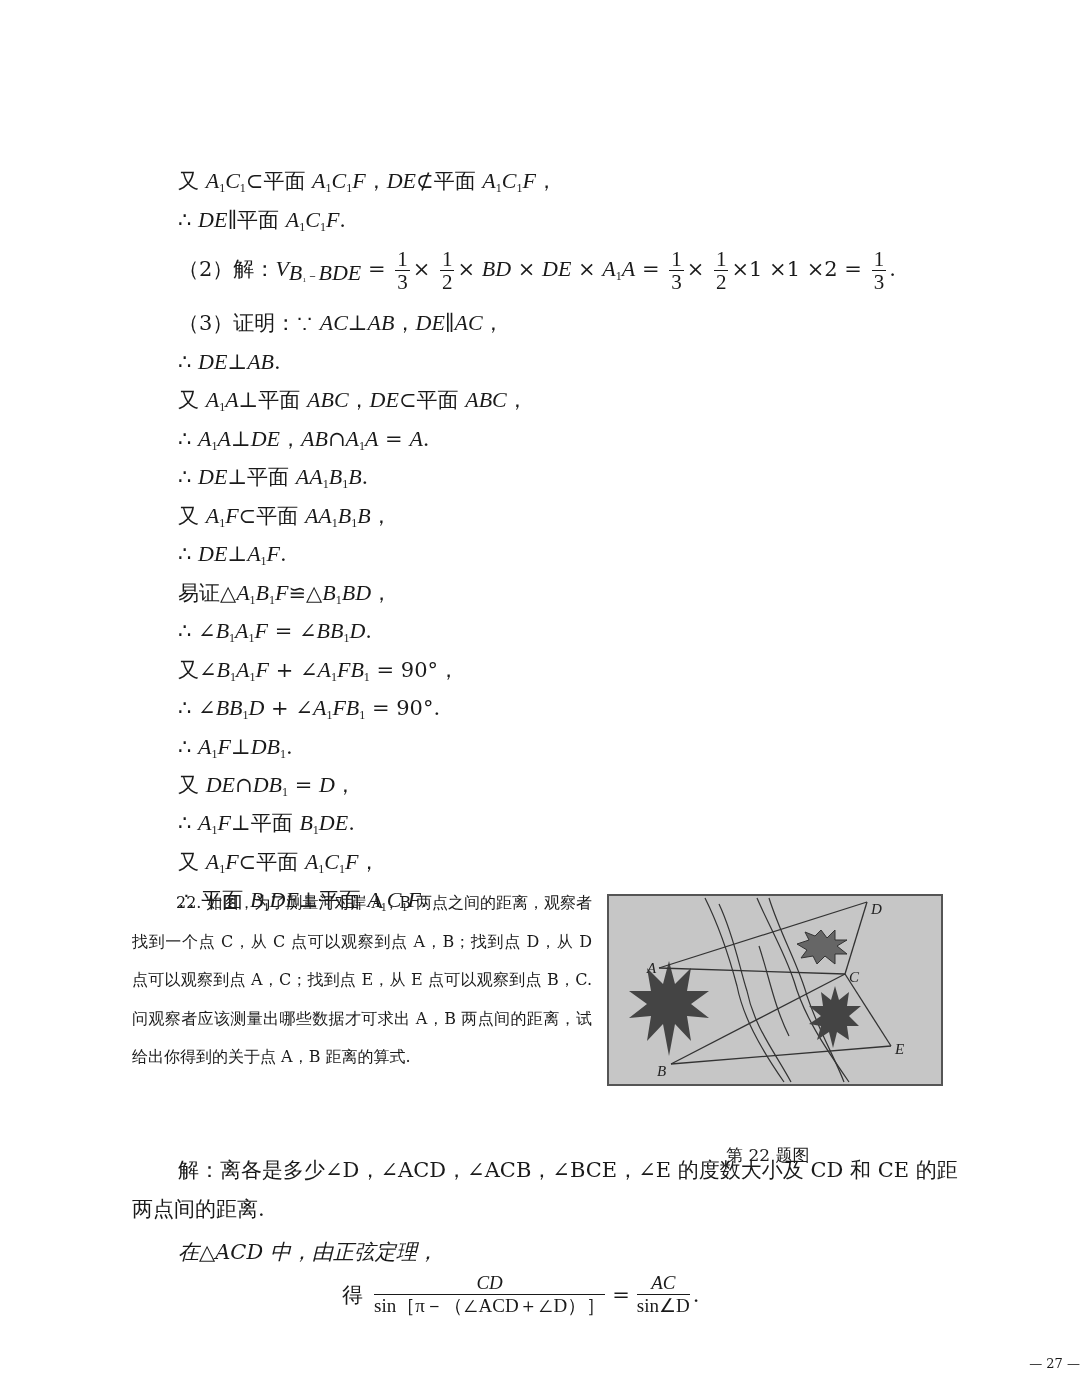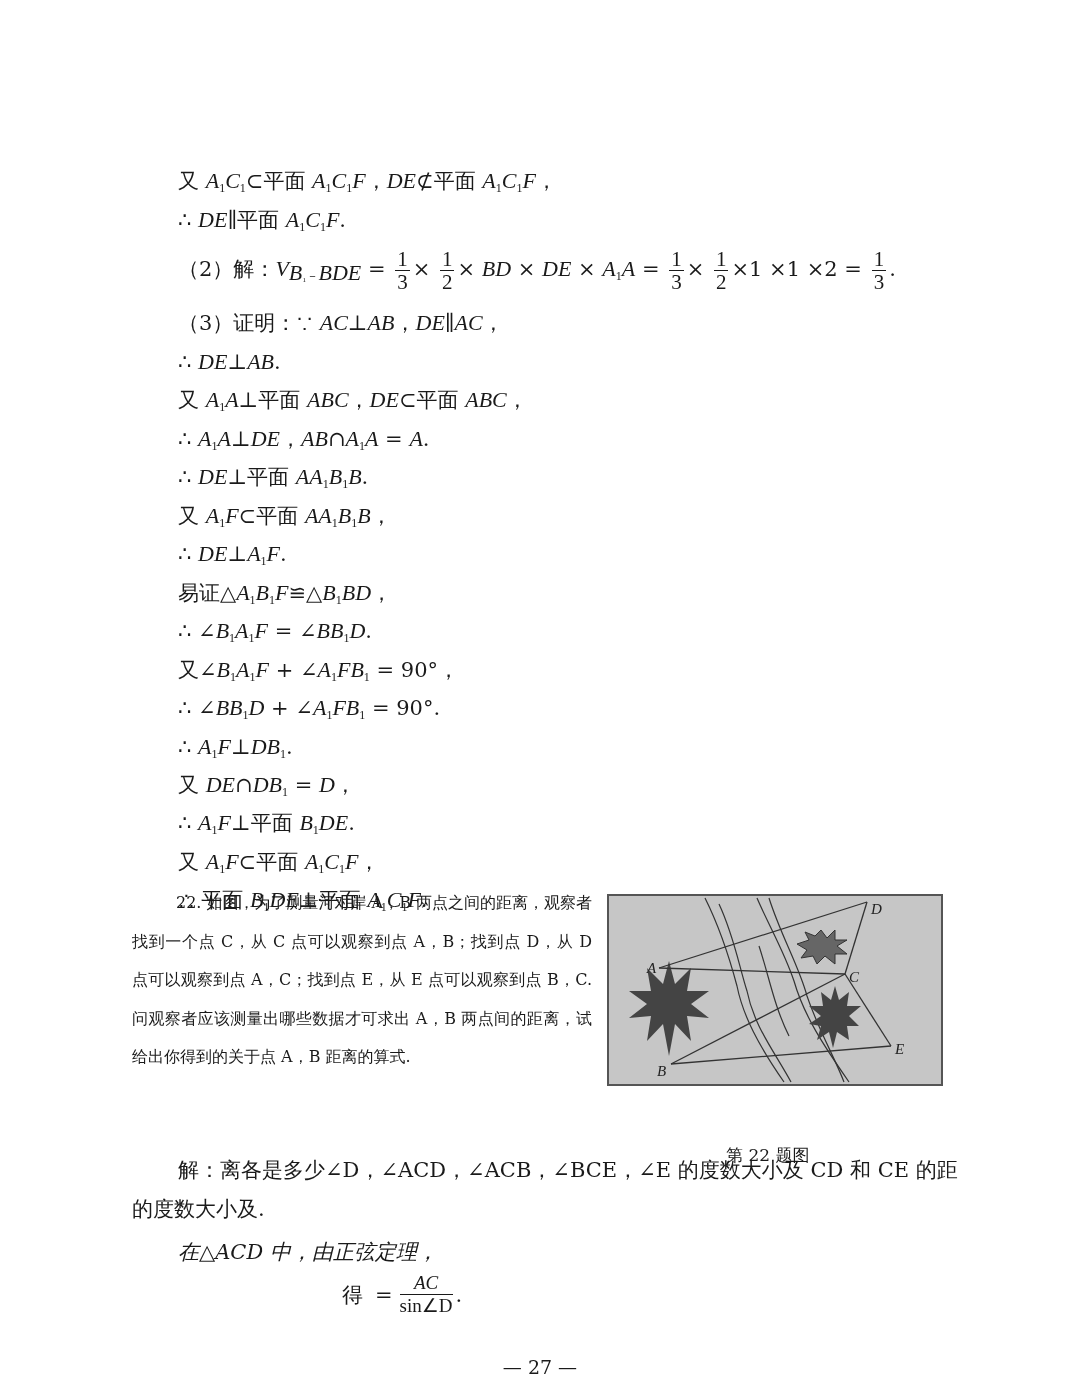--- a/index.html
+++ b/index.html
@@ -8,21 +8,21 @@
   .line { position:absolute; left:178px; font-size:21px; line-height:30px; white-space:nowrap;margin-top:36px; }
   .line i { font-family:"Liberation Serif",serif; font-style:italic; font-size:22px; }
   .line sub { font-size:12px; vertical-align:-4px; font-family:"Liberation Serif",serif; }
   .frac { display:inline-block; vertical-align:middle; text-align:center; margin:0 3px; }
   .frac .n { display:block; border-bottom:1px solid #1a1a1a; padding:0 2px; line-height:22px; font-family:"Liberation Serif",serif; }
   .frac .d { display:block; line-height:22px; font-family:"Liberation Serif",serif; }
   .q22 { position:absolute; left:132px; width:460px; font-size:16px; line-height:38.5px; text-align:justify; }
   .figure { position:absolute; left:607px; top:894px; width:336px; height:192px; background:#c6c6c6; border:2px solid #555; box-sizing:border-box; }
   .fig-cap { position:absolute; left:726px; top:1144px; font-size:17px; }
   .sol { position:absolute; font-size:21px; line-height:30px; white-space:nowrap; }
-  .pagenum { position:absolute; left:0; width:1080px; top:1356px; text-align:center; font-size:19px; }
+  .pagenum { position:absolute; left:0; width:1080px; top:1356px; text-align:right; font-size:13px; }
 </style>
 </head>
 <body>
 
 <div class="line" style="top:130px">又 <i>A</i><sub>1</sub><i>C</i><sub>1</sub>⊂平面 <i>A</i><sub>1</sub><i>C</i><sub>1</sub><i>F</i>，<i>DE</i>⊄平面 <i>A</i><sub>1</sub><i>C</i><sub>1</sub><i>F</i>，</div>
 <div class="line" style="top:169px">∴ <i>DE</i>∥平面 <i>A</i><sub>1</sub><i>C</i><sub>1</sub><i>F</i>.</div>
 <div class="line" style="top:212px">（2）解：<i>V</i><sub><i>B</i>₁－<i>BDE</i></sub> = <span class="frac"><span class="n">1</span><span class="d">3</span></span>× <span class="frac"><span class="n">1</span><span class="d">2</span></span>× <i>BD</i> × <i>DE</i> × <i>A</i><sub>1</sub><i>A</i> = <span class="frac"><span class="n">1</span><span class="d">3</span></span>× <span class="frac"><span class="n">1</span><span class="d">2</span></span>×1 ×1 ×2 = <span class="frac"><span class="n">1</span><span class="d">3</span></span>.</div>
 <div class="line" style="top:272px">（3）证明：∵ <i>AC</i>⊥<i>AB</i>，<i>DE</i>∥<i>AC</i>，</div>
 <div class="line" style="top:311px">∴ <i>DE</i>⊥<i>AB</i>.</div>
 <div class="line" style="top:349px">又 <i>A</i><sub>1</sub><i>A</i>⊥平面 <i>ABC</i>，<i>DE</i>⊂平面 <i>ABC</i>，</div>
@@ -70,25 +70,29 @@
       <text x="48" y="180">B</text>
       <text x="240" y="86">C</text>
       <text x="262" y="18">D</text>
       <text x="286" y="158">E</text>
     </g>
   </svg>
 </div>
 <div class="fig-cap">第 22 题图</div>
 
 <div class="sol" style="left:178px; top:1155px;">解：离各是多少∠D，∠ACD，∠ACB，∠BCE，∠E 的度数大小及 CD 和 CE 的距</div>
-<div class="sol" style="left:132px; top:1194px;">的度数大小及.</div>
+<div class="sol" style="left:132px; top:1194px;">两点间的距离.</div>
 <div class="sol" style="left:178px; top:1237px;font-style:italic;">在△ACD 中，由正弦定理，</div>
 
 <div class="sol" style="left:342px; top:1272px; display:flex; align-items:center;">
   <span style="margin-right:8px;">得</span>
+  <span class="frac" style="font-size:19px;">
+    <span class="n" style="font-style:italic;">CD</span>
+    <span class="d">sin［π－（∠ACD＋∠D）］</span>
+  </span>
   <span style="margin:0 4px;">=</span>
   <span class="frac" style="font-size:19px;">
     <span class="n" style="font-style:italic;">AC</span>
     <span class="d">sin∠D</span>
   </span>
   <span>.</span>
 </div>
 
 <div class="pagenum">— 27 —</div>
 

